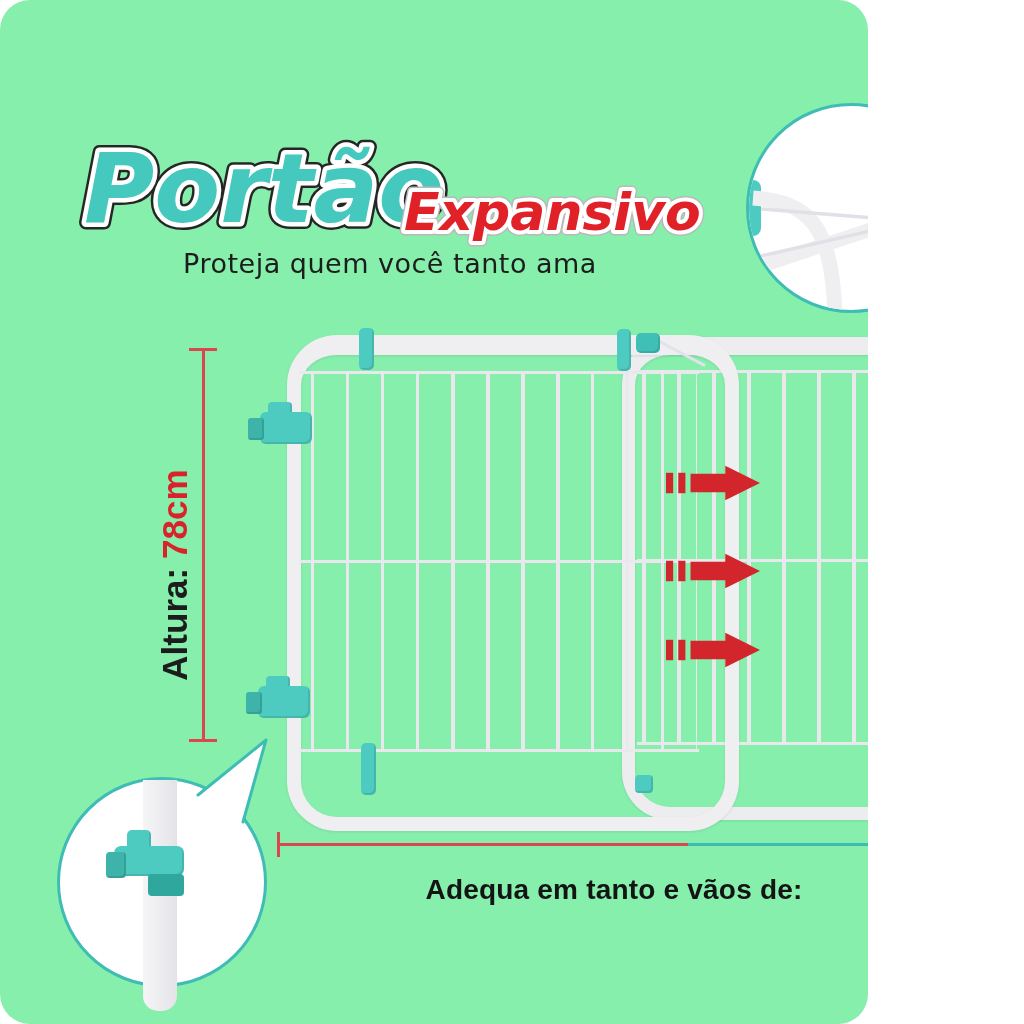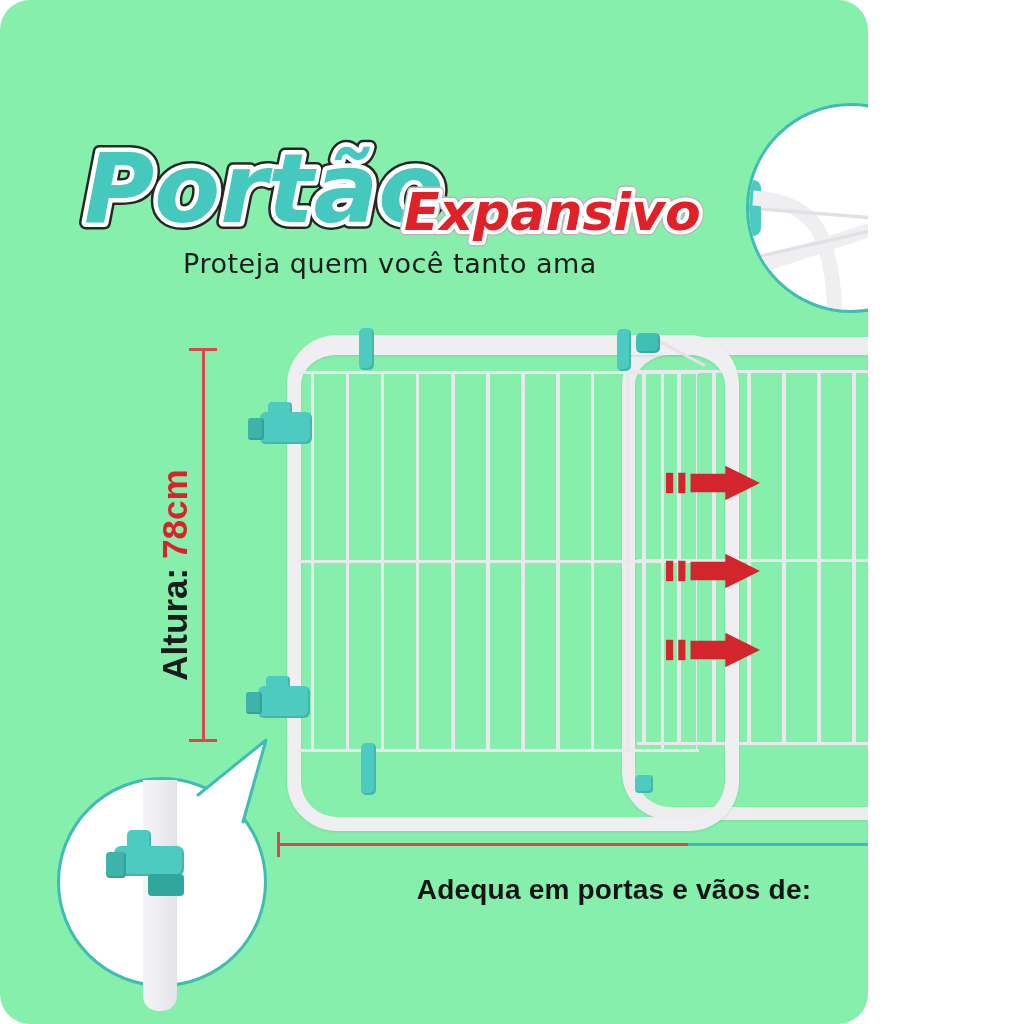--- a/index.html
+++ b/index.html
@@ -151,21 +151,21 @@
     <span>Altura:</span>
     <span class="val">78cm</span>
   </div>
 
   <div class="abs hline-red"></div>
   <div class="abs hline-teal"></div>
   <div class="abs hcap-left"></div>
   <div class="abs hcap-right"></div>
 
   <div class="abs footer">
-    <div class="l1">Adequa em portas e vãos de:</div>
+    <div class="l1">Adequa em tanto e vãos de:</div>
   </div>
 
   <div class="callout-circle circleA">
     <svg width="210" height="210" viewBox="0 0 210 210">
       <rect x="-10" y="74" width="22" height="56" rx="8" fill="#4ECBC1"></rect>
       <path d="M 4,92 C 58,96 84,116 86,212" fill="none" stroke="#EFEFF1" stroke-width="15"></path>
       <path d="M -6,166 L 150,114" fill="none" stroke="#EFEFF1" stroke-width="14" stroke-linecap="round"></path>
       <path d="M 12,103 L 152,114" fill="none" stroke="#E0E0E6" stroke-width="3.5"></path>
       <path d="M 12,150 L 152,118" fill="none" stroke="#E0E0E6" stroke-width="3.5"></path>
       <g transform="rotate(8 172 108)">

